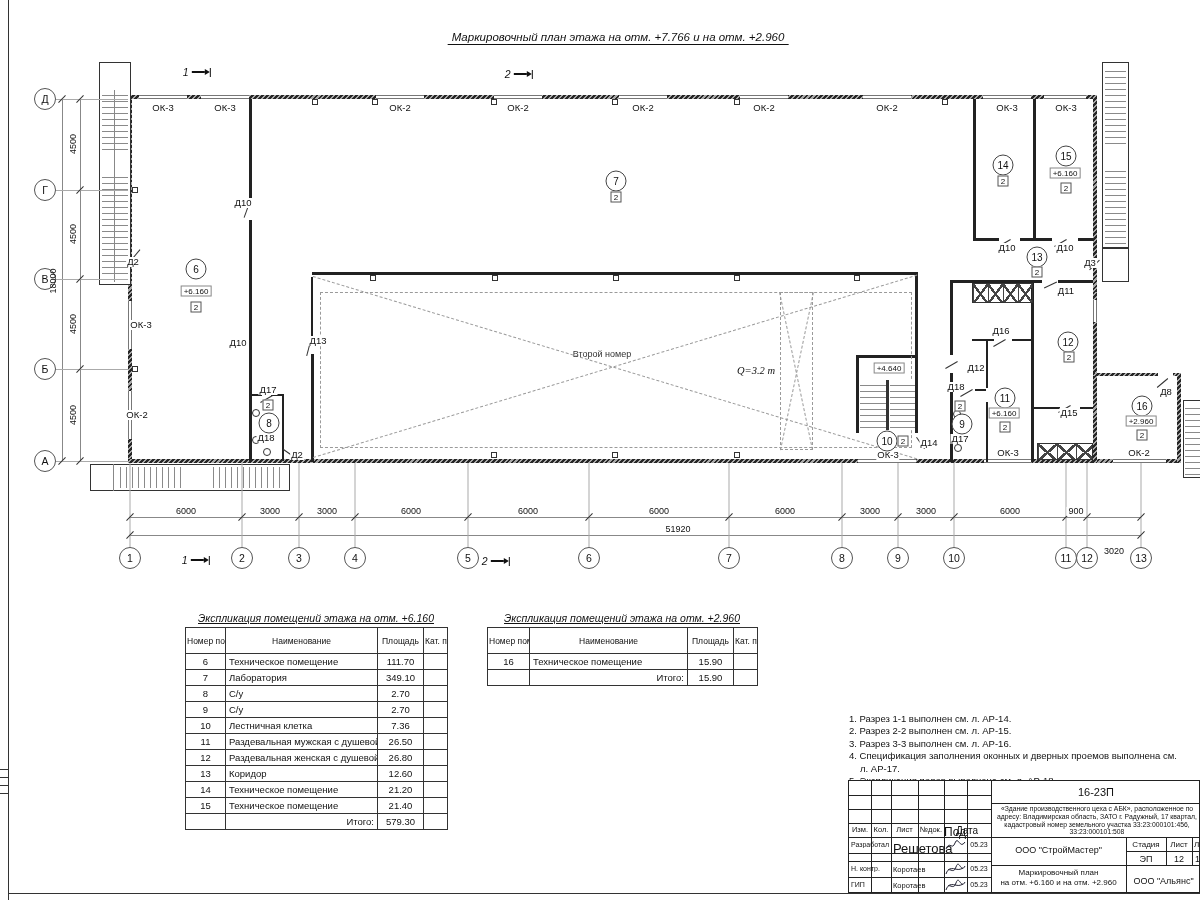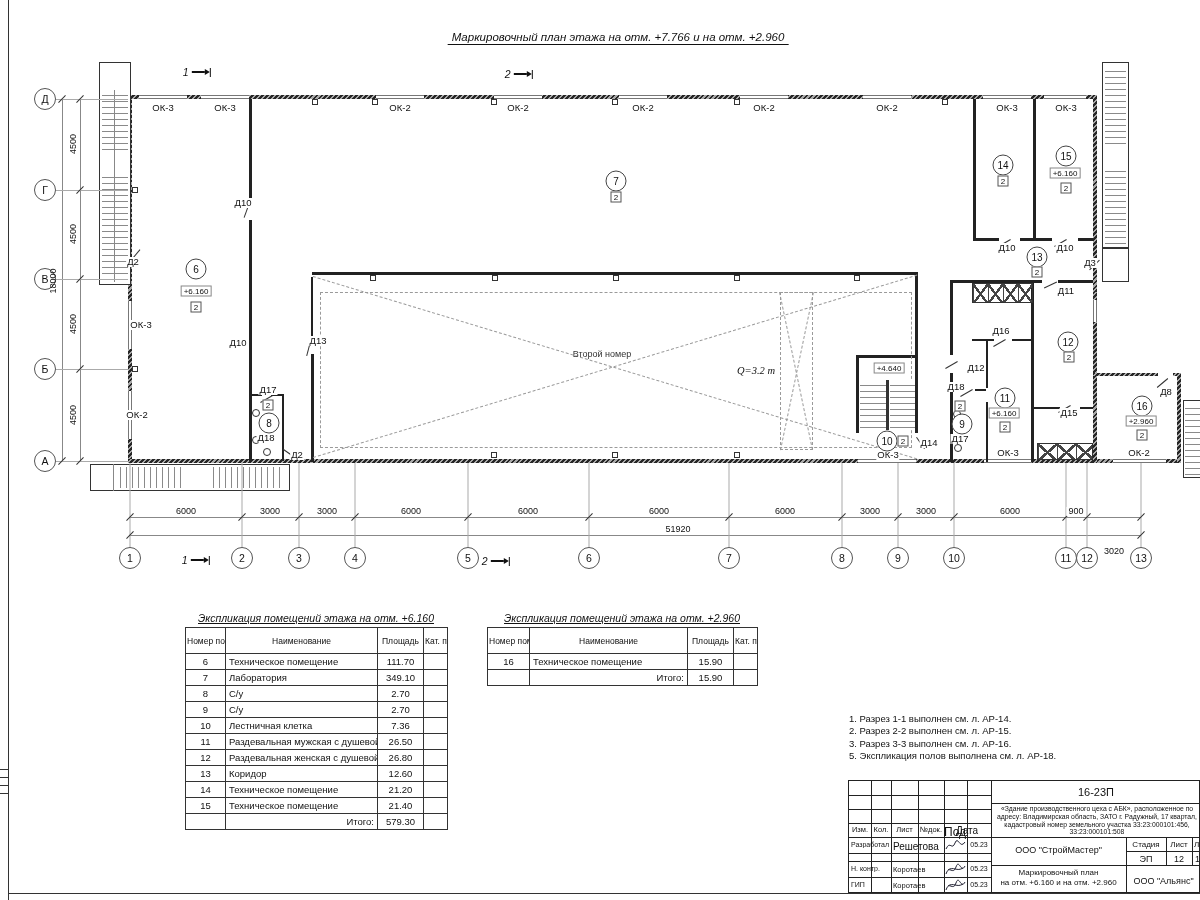--- a/index.html
+++ b/index.html
@@ -476,20 +476,21 @@
         <td class="c">15.90</td>
         <td class="c"></td>
       </tr>
     </tbody>
 </table>
 
 <div class="notes">
     <div>1. Разрез 1-1 выполнен см. л. АР-14.</div>
     <div>2. Разрез 2-2 выполнен см. л. АР-15.</div>
     <div>3. Разрез 3-3 выполнен см. л. АР-16.</div>
+    <div>4. Спецификация заполнения оконных и дверных проемов выполнена см. л. АР-17.</div>
     <div>5. Экспликация полов выполнена см. л. АР-18.</div>
   </div>
 
 <div class="tb">
   <div class="tbl" style="left:142px;top:0;width:1px;height:113px"></div>
   <div class="tbl" style="left:22px;top:0;width:1px;height:113px"></div>
   <div class="tbl" style="left:42px;top:0;width:1px;height:113px"></div>
   <div class="tbl" style="left:69px;top:0;width:1px;height:113px"></div>
   <div class="tbl" style="left:95px;top:0;width:1px;height:113px"></div>
   <div class="tbl" style="left:118px;top:0;width:1px;height:113px"></div>
@@ -509,21 +510,21 @@
   <div class="tbl" style="left:277px;top:70px;width:75px;height:1px"></div>
 
   <div class="tbt ctr" style="left:0;top:44px;width:22px;font-size:7.5px">Изм.</div>
   <div class="tbt ctr" style="left:22px;top:44px;width:20px;font-size:7.5px">Кол.</div>
   <div class="tbt ctr" style="left:42px;top:44px;width:27px;font-size:7.5px">Лист</div>
   <div class="tbt ctr" style="left:69px;top:44px;width:26px;font-size:7.5px">№док.</div>
   <div class="tbt ctr" style="left:95px;top:44px;width:23px;font-size:12px">Подл.</div>
   <div class="tbt ctr" style="left:106px;top:44px;width:24px;font-size:10px">Дата</div>
 
   <div class="tbt" style="left:2px;top:60px;width:40px;font-size:7px">Разработал</div>
-  <div class="tbt" style="left:44px;top:60px;width:66px;font-size:10px">Решетова</div>
+  <div class="tbt" style="left:44px;top:60px;width:66px;font-size:13px">Решетова</div>
   <div class="tbt ctr" style="left:118px;top:60px;width:24px;font-size:7px">05.23</div>
   <div class="tbt" style="left:2px;top:84px;width:40px;font-size:7px">Н. контр.</div>
   <div class="tbt" style="left:44px;top:84px;width:50px;font-size:7.5px">Коротаев</div>
   <div class="tbt ctr" style="left:118px;top:84px;width:24px;font-size:7px">05.23</div>
   <div class="tbt" style="left:2px;top:100px;width:40px;font-size:7px">ГИП</div>
   <div class="tbt" style="left:44px;top:100px;width:50px;font-size:7.5px">Коротаев</div>
   <div class="tbt ctr" style="left:118px;top:100px;width:24px;font-size:7px">05.23</div>
 
   <svg width="21" height="13" style="position:absolute;left:96px;top:58px">
       <path d="M1 10 C5 1 7 12 10 4 S15 11 20 3" stroke="#223" fill="none" stroke-width="1"></path>

